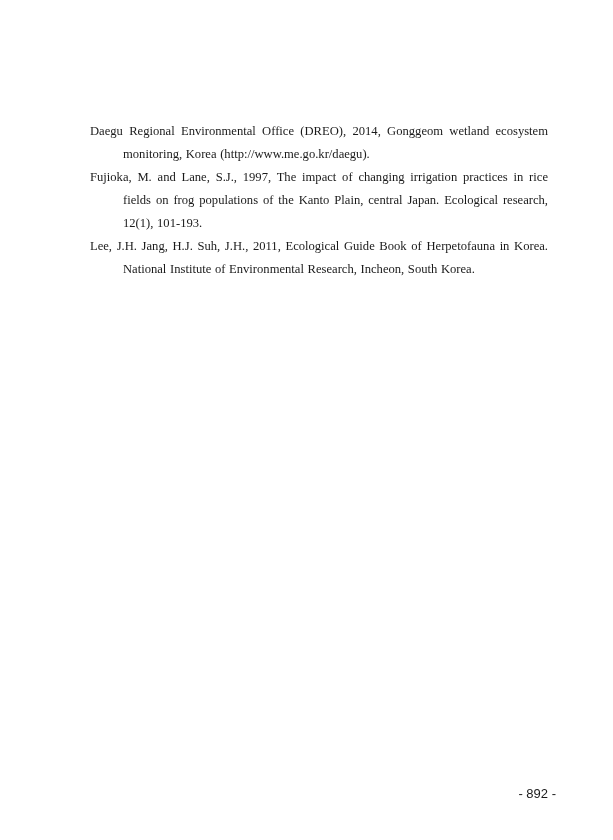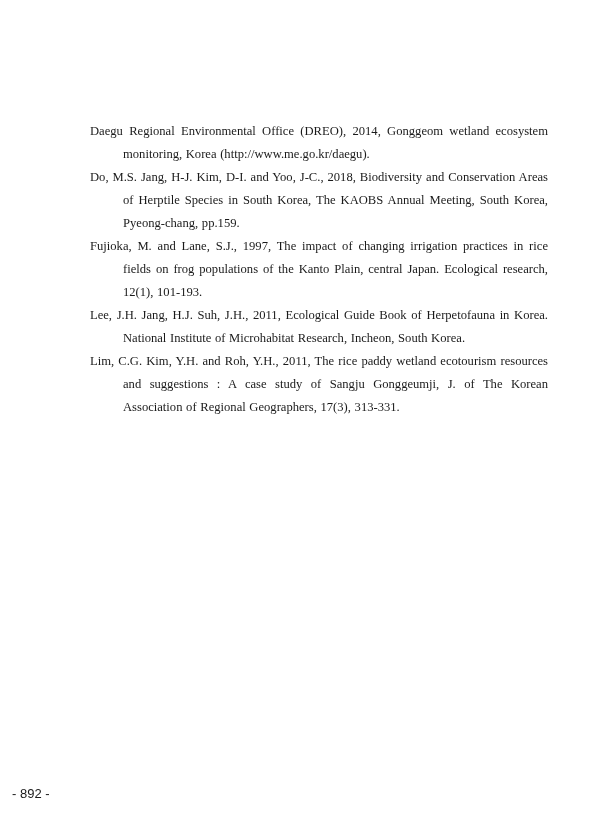--- a/index.html
+++ b/index.html
@@ -39,32 +39,30 @@
     padding-left: 33px;
     text-indent: -33px;
     margin: 0 0 0 0;
     word-spacing: 0.5px;
   }
   .page-number {
     position: absolute;
     left: 0;
     width: 544px;
     top: 786px;
-    text-align: left;
+    text-align: right;
     font-size: 13px;
     font-family: "Liberation Sans", "DejaVu Sans", sans-serif;
     color: #1a1a1a;
   }
 </style>
 </head>
 <body>
 
 <div class="page">
   <ul class="references">
     <li class="ref">Daegu Regional Environmental Office (DREO), 2014, Gonggeom wetland ecosystem monitoring, Korea (http://www.me.go.kr/daegu).</li>
-    <li class="ref">Do, M.S. Jang, H-J. Kim, D-I. and Yoo, J-C., 2018, Biodiversity and Conservation Areas of Herptile Species in South Korea, The KAOBS Annual Meeting, South Korea, Pyeong-chang, pp.159.</li>
     <li class="ref">Fujioka, M. and Lane, S.J., 1997, The impact of changing irrigation practices in rice fields on frog populations of the Kanto Plain, central Japan. Ecological research, 12(1), 101-193.</li>
-    <li class="ref">Lee, J.H. Jang, H.J. Suh, J.H., 2011, Ecological Guide Book of Herpetofauna in Korea. National Institute of Microhabitat Research, Incheon, South Korea.</li>
-    <li class="ref">Lim, C.G. Kim, Y.H. and Roh, Y.H., 2011, The rice paddy wetland ecotourism resources and suggestions : A case study of Sangju Gonggeumji, J. of The Korean Association of Regional Geographers, 17(3), 313-331.</li>
+    <li class="ref">Lee, J.H. Jang, H.J. Suh, J.H., 2011, Ecological Guide Book of Herpetofauna in Korea. National Institute of Environmental Research, Incheon, South Korea.</li>
   </ul>
 
   <div class="page-number">- 892 -</div>
 </div>
 
 </body></html>

